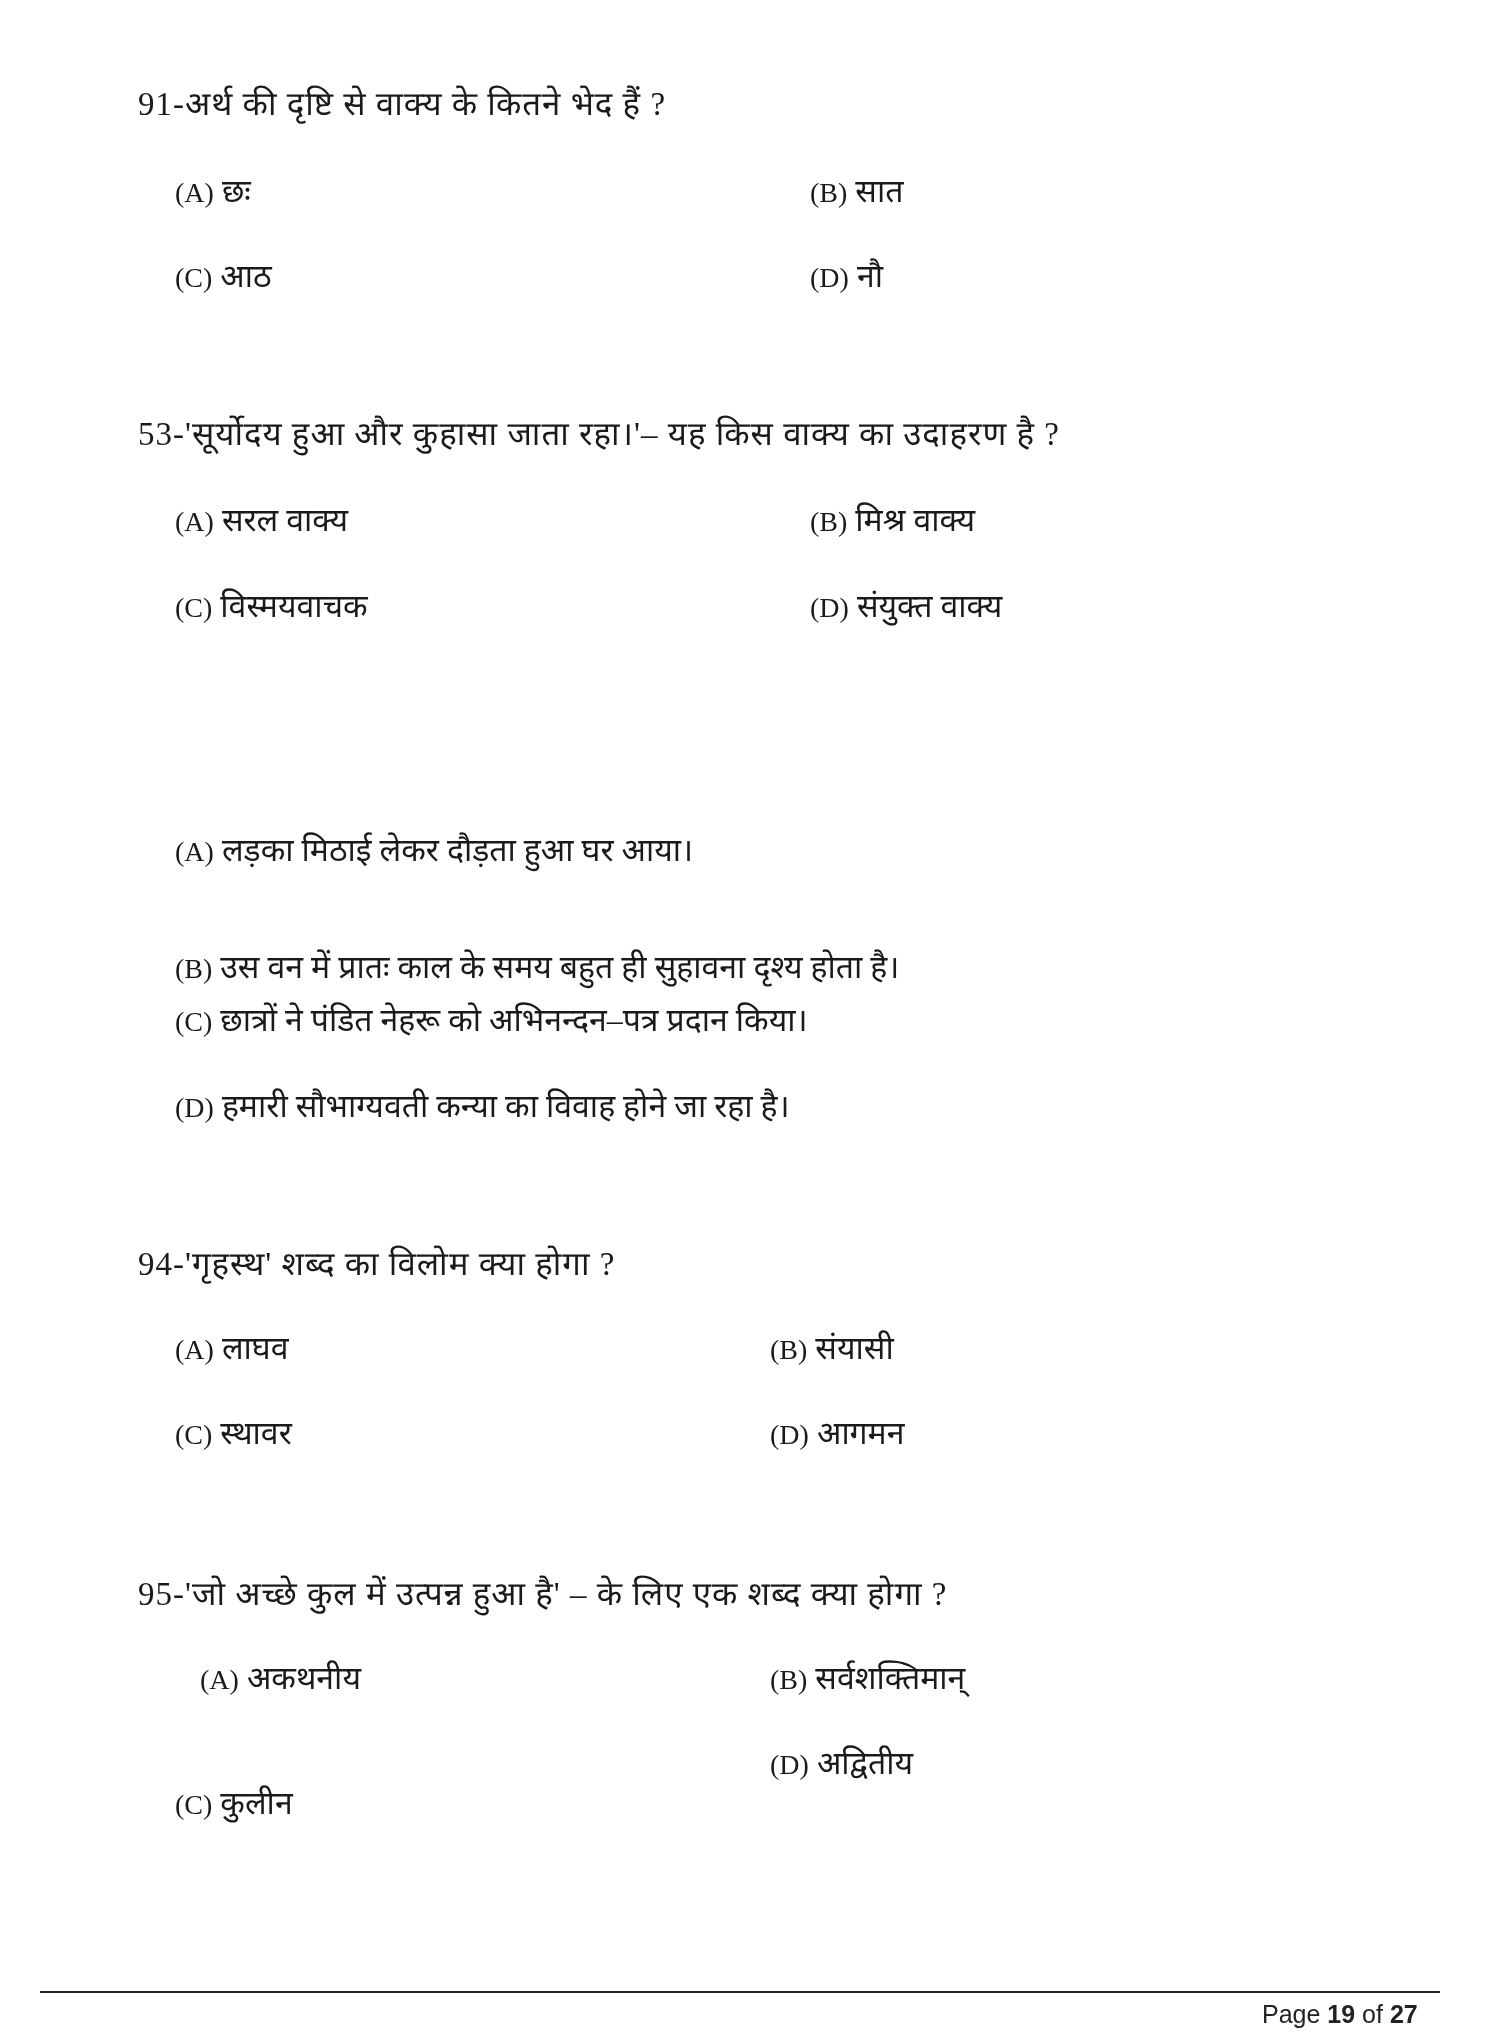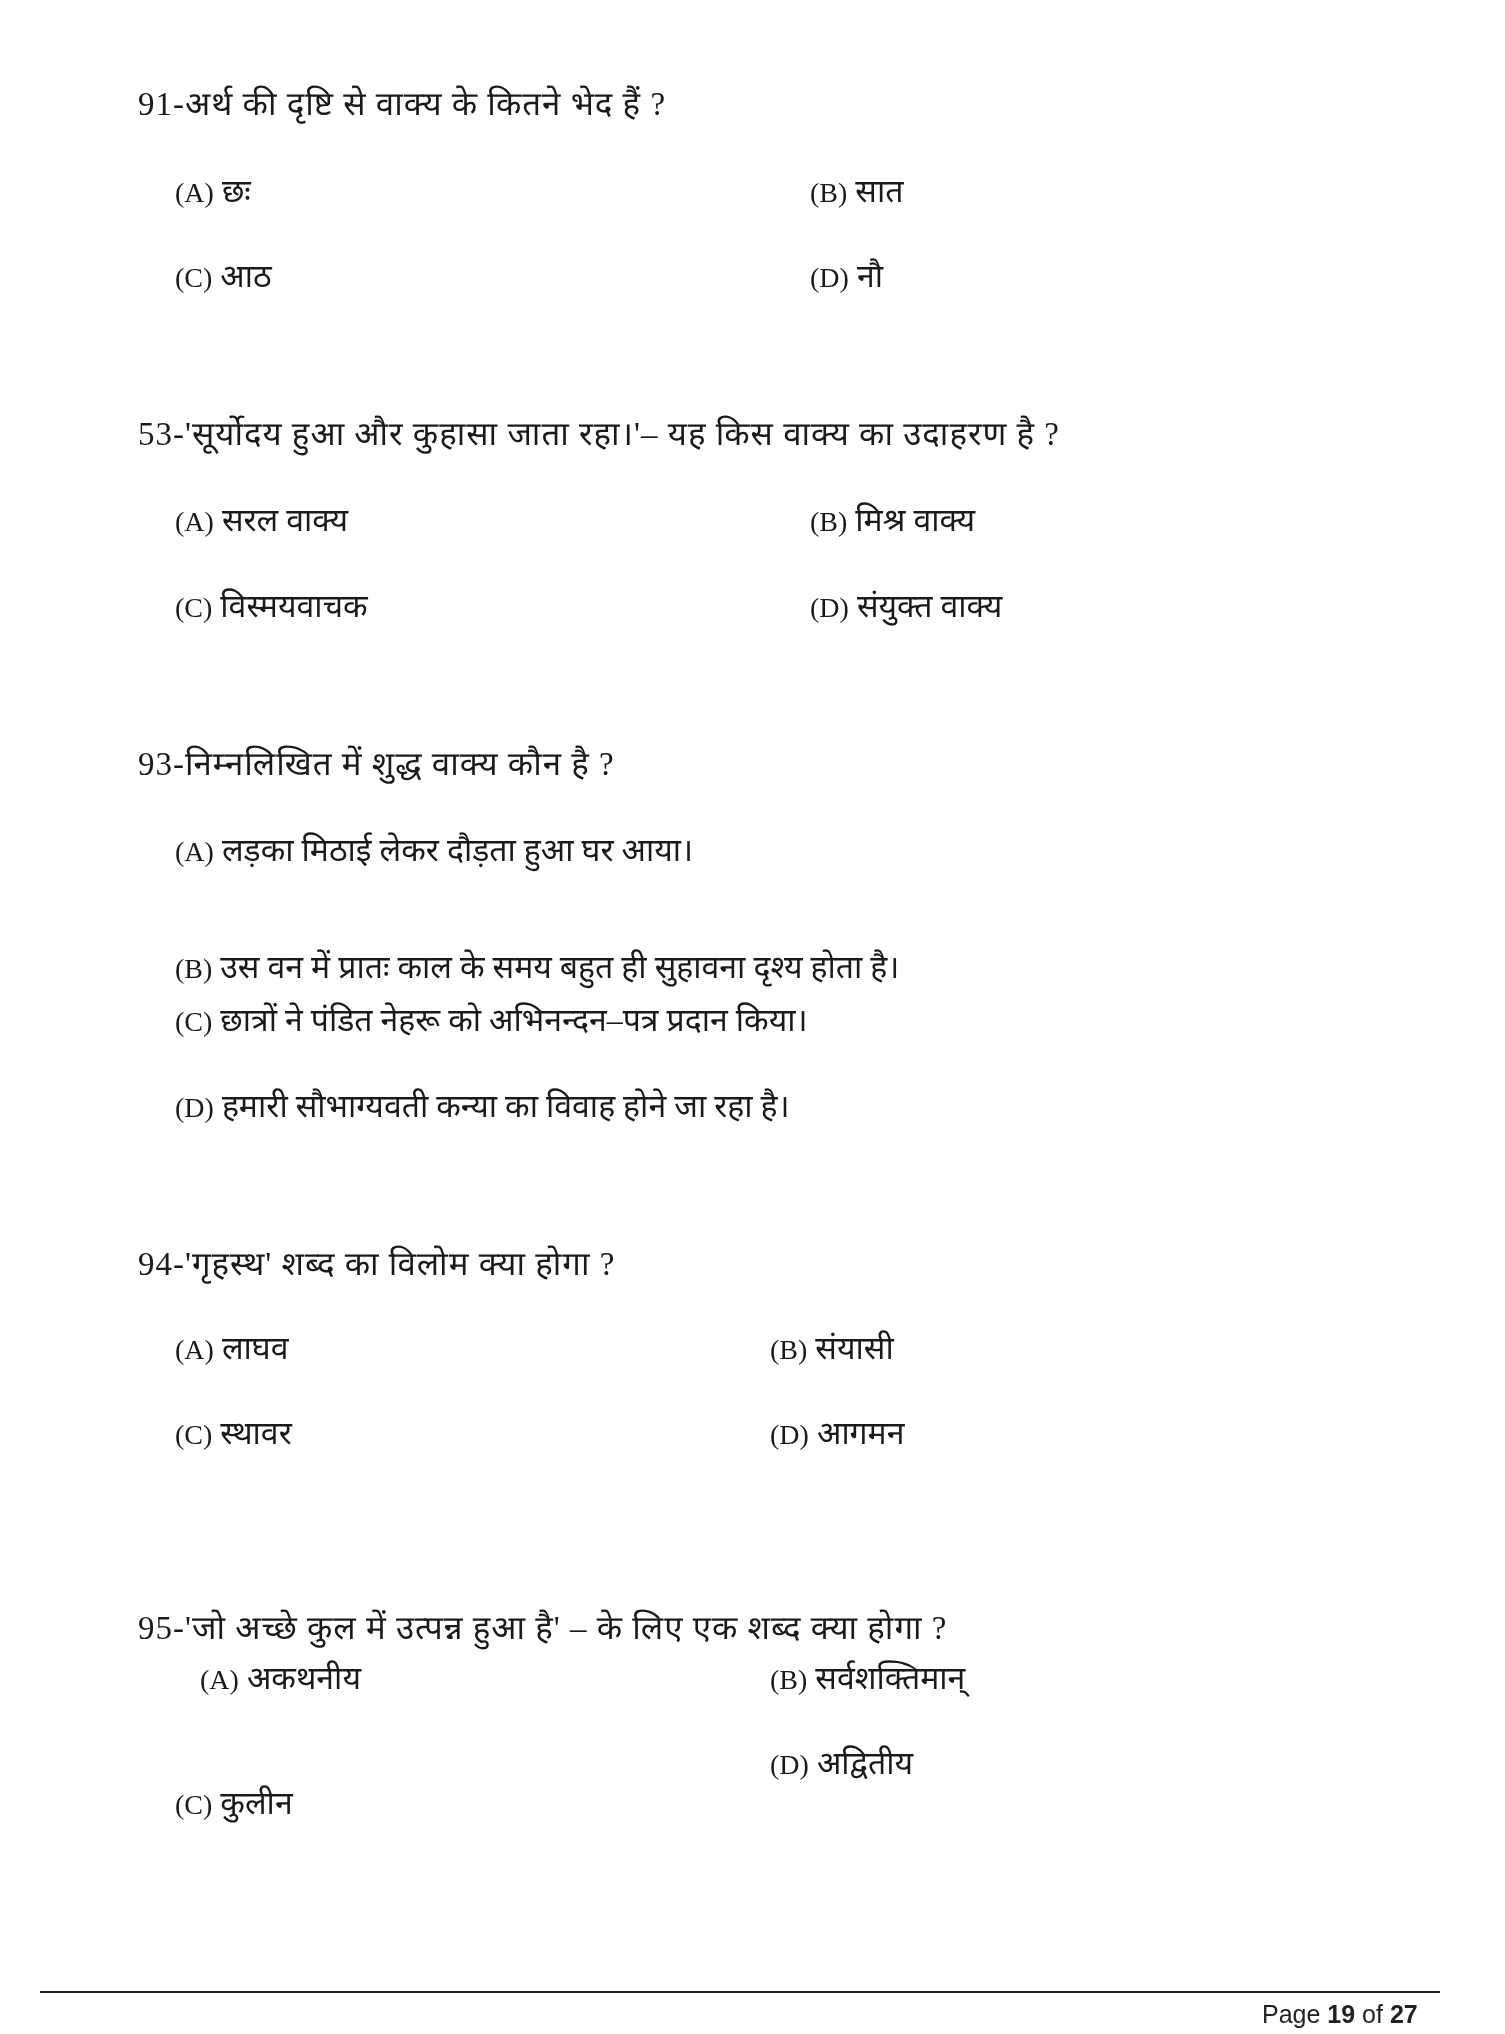--- a/index.html
+++ b/index.html
@@ -87,23 +87,20 @@
   <div class="opt" style="left:810px; top:497px;">
     <span class="lbl">(B)</span><span>मिश्र वाक्य</span>
   </div>
   <div class="opt" style="left:175px; top:583px;">
     <span class="lbl">(C)</span><span>विस्मयवाचक</span>
   </div>
   <div class="opt" style="left:810px; top:583px;">
     <span class="lbl">(D)</span><span>संयुक्त वाक्य</span>
   </div>
 
-  <div class="q-title" style="top:740px;">
-    <span>93-</span><span>निम्नलिखित में शुद्ध वाक्य कौन है ?</span>
-  </div>
   <div class="opt" style="left:175px; top:827px;">
     <span class="lbl">(A)</span><span>लड़का मिठाई लेकर दौड़ता हुआ घर आया।</span>
   </div>
   <div class="opt" style="left:175px; top:912px;margin-top:32px;">
     <span class="lbl">(B)</span><span>उस वन में प्रातः काल के समय बहुत ही सुहावना दृश्य होता है।</span>
   </div>
   <div class="opt" style="left:175px; top:997px;">
     <span class="lbl">(C)</span><span>छात्रों ने पंडित नेहरू को अभिनन्दन–पत्र प्रदान किया।</span>
   </div>
   <div class="opt" style="left:175px; top:1083px;">
@@ -119,21 +116,21 @@
   <div class="opt" style="left:770px; top:1325px;">
     <span class="lbl">(B)</span><span>संयासी</span>
   </div>
   <div class="opt" style="left:175px; top:1410px;">
     <span class="lbl">(C)</span><span>स्थावर</span>
   </div>
   <div class="opt" style="left:770px; top:1410px;">
     <span class="lbl">(D)</span><span>आगमन</span>
   </div>
 
-  <div class="q-title" style="top:1570px;margin-top:34px;">
+  <div class="q-title" style="top:1570px;">
     <span>95-</span><span>'जो अच्छे कुल में उत्पन्न हुआ है' – के लिए एक शब्द क्या होगा ?</span>
   </div>
   <div class="opt" style="left:175px; top:1655px;margin-left:25px;">
     <span class="lbl">(A)</span><span>अकथनीय</span>
   </div>
   <div class="opt" style="left:770px; top:1655px;">
     <span class="lbl">(B)</span><span>सर्वशक्तिमान्</span>
   </div>
   <div class="opt" style="left:175px; top:1740px;margin-top:40px;">
     <span class="lbl">(C)</span><span>कुलीन</span>

